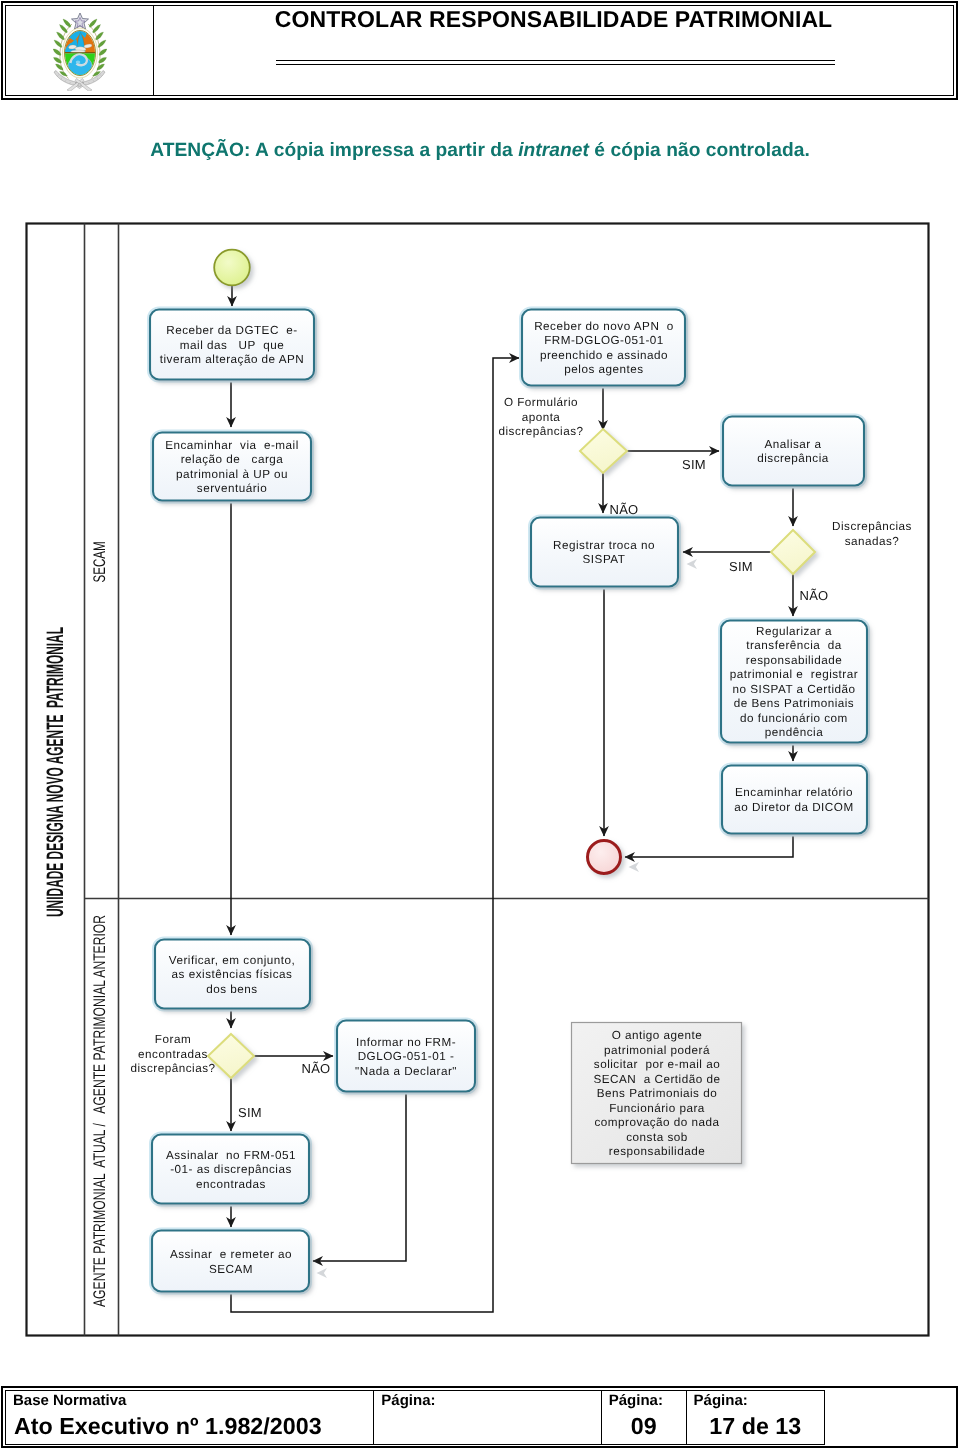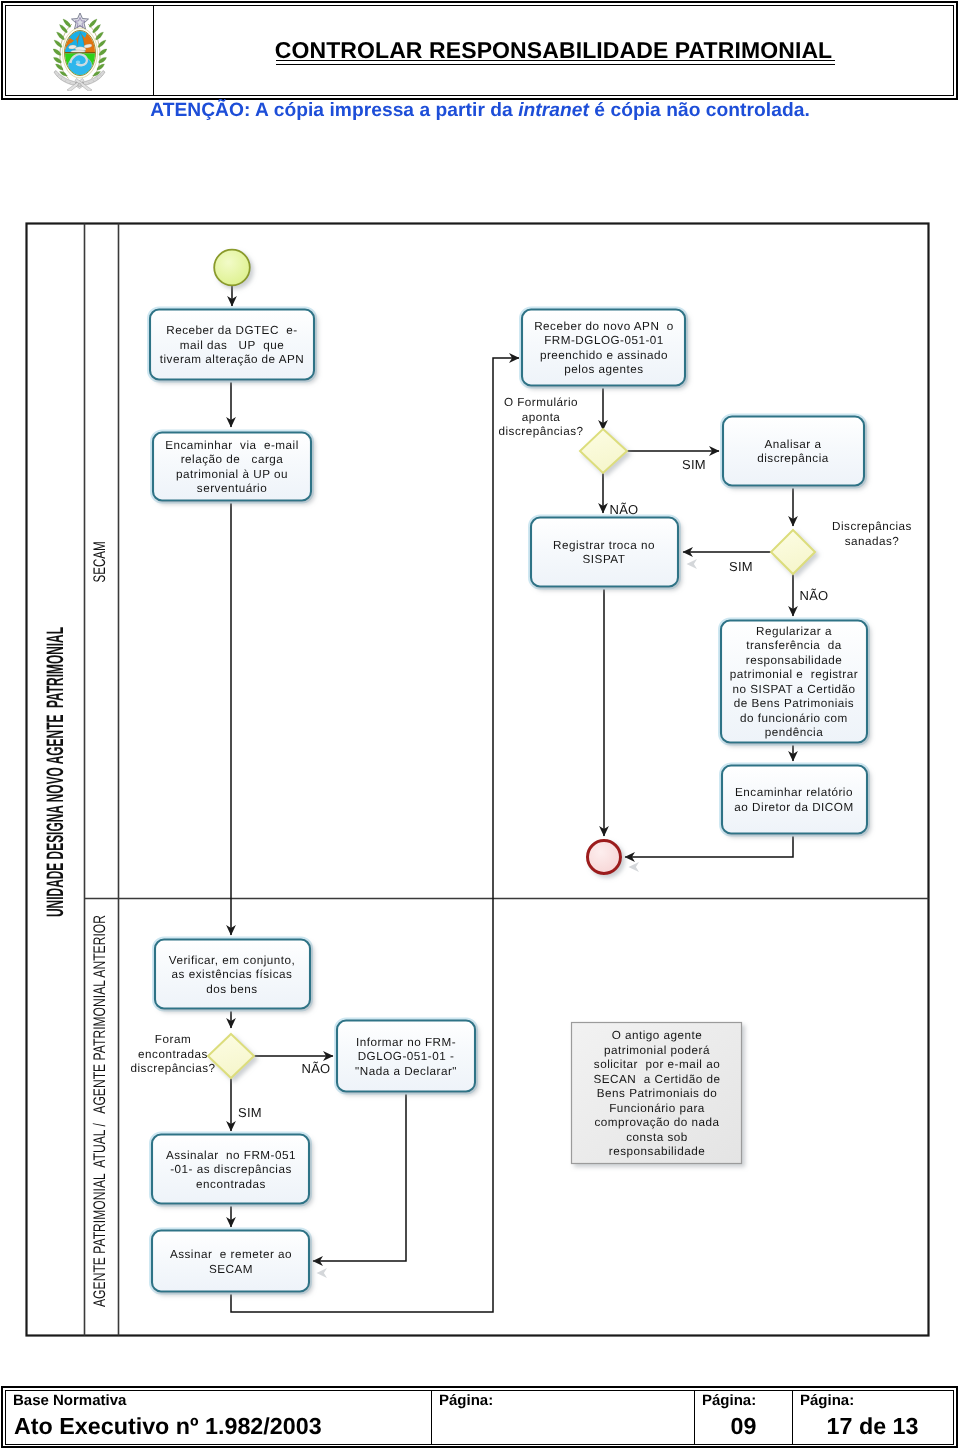--- a/index.html
+++ b/index.html
@@ -3,34 +3,34 @@
 <meta charset="utf-8">
 <style>
   html,body{margin:0;padding:0;background:#fff;}
   body{width:960px;height:1451px;font-family:"Liberation Sans",sans-serif;position:relative;overflow:hidden;-webkit-font-smoothing:antialiased;text-rendering:geometricPrecision;}
   .page{position:absolute;left:0;top:0;width:960px;height:1451px;}
 
   
   .hdr-outer{position:absolute;left:1px;top:1px;width:957px;height:99px;border:2.5px solid #000;box-sizing:border-box;}
   .hdr{position:absolute;left:5px;top:5px;width:949px;height:91px;border:1.8px solid #000;box-sizing:border-box;display:flex;}
   .hdr-logo{width:148px;border-right:1.8px solid #000;box-sizing:border-box;display:flex;align-items:center;justify-content:center;}
-  .hdr-title{flex:1;display:flex;align-items:center;justify-content:center;}
+  .hdr-title{flex:1;display:flex;justify-content:center;}
   .hdr-title span{font-size:23px;font-weight:bold;color:#0b0b0b;letter-spacing:0.1px;white-space:nowrap;position:relative;top:0px;}
   .hdr-underline{position:absolute;left:276px;top:60px;width:559px;height:4.6px;border-top:1.8px solid #000;border-bottom:1.8px solid #000;box-sizing:border-box;}
 
   .attention{position:absolute;left:0;top:100px;width:960px;text-align:center;font-size:19.2px;font-weight:bold;color:#d8231c;letter-spacing:0.05px;}
   .attention i{font-style:italic;}
   .anexo{position:absolute;left:0;top:123px;width:960px;text-align:center;font-size:23.1px;font-weight:bold;color:#000;line-height:28px;letter-spacing:0px;}
 
   
   .diagram{position:absolute;left:0px;top:0px;width:960px;height:1451px;}
 
   
   .ftr-outer{position:absolute;left:1px;top:1386px;width:957px;height:62px;border:2.5px solid #000;box-sizing:border-box;}
-  .footer{position:absolute;left:5px;top:1390px;width:949px;height:55px;border:1.8px solid #000;box-sizing:border-box;display:flex;}
+  .footer{position:absolute;left:5px;top:1390px;width:820px;height:55px;border:1.8px solid #000;box-sizing:border-box;display:flex;justify-content:flex-end;}
   .fcell{border-right:1.8px solid #000;box-sizing:border-box;display:flex;flex-direction:column;justify-content:flex-start;}
   .fcell:last-child{border-right:none;}
   .flab{font-size:15px;font-weight:bold;padding-left:7px;line-height:17px;padding-top:1px;}
   .fval{font-size:23.3px;font-weight:bold;line-height:26px;padding-top:4px;}
 
   
   svg text.tk{font-family:"Liberation Sans",sans-serif;font-size:11.7px;letter-spacing:0.5px;fill:#151515;}
   svg text.gl{font-family:"Liberation Sans",sans-serif;font-size:11.7px;letter-spacing:0.5px;fill:#151515;}
   svg text.el{font-family:"Liberation Sans",sans-serif;font-size:13px;letter-spacing:0.3px;fill:#151515;}
 </style>
@@ -117,21 +117,21 @@
           </g>
         </g>
       </svg>
     </div>
     <div class="hdr-title">
       <span style="color: rgb(0, 0, 0);">CONTROLAR RESPONSABILIDADE PATRIMONIAL</span>
     </div>
   </div>
 
   <div class="hdr-underline"></div>
-  <div class="attention" style="color: #1d4ed8;"><span>ATENÇÃO: A cópia impressa a partir da </span><i>intranet</i><span> é cópia não controlada.</span></div>
+  <div class="attention" style="color: #0f766e; margin-top: 40px;"><span>ATENÇÃO: A cópia impressa a partir da </span><i>intranet</i><span> é cópia não controlada.</span></div>
 
 
   <svg class="diagram" viewBox="0 0 960 1451">
     <defs>
       <linearGradient id="taskGrad" x1="0" y1="0" x2="0" y2="1">
         <stop offset="0%" stop-color="#ffffff"></stop>
         <stop offset="45%" stop-color="#f6f9fc"></stop>
         <stop offset="100%" stop-color="#eef3f9"></stop>
       </linearGradient>
       <linearGradient id="gwGrad" x1="0" y1="0" x2="0.3" y2="1">

